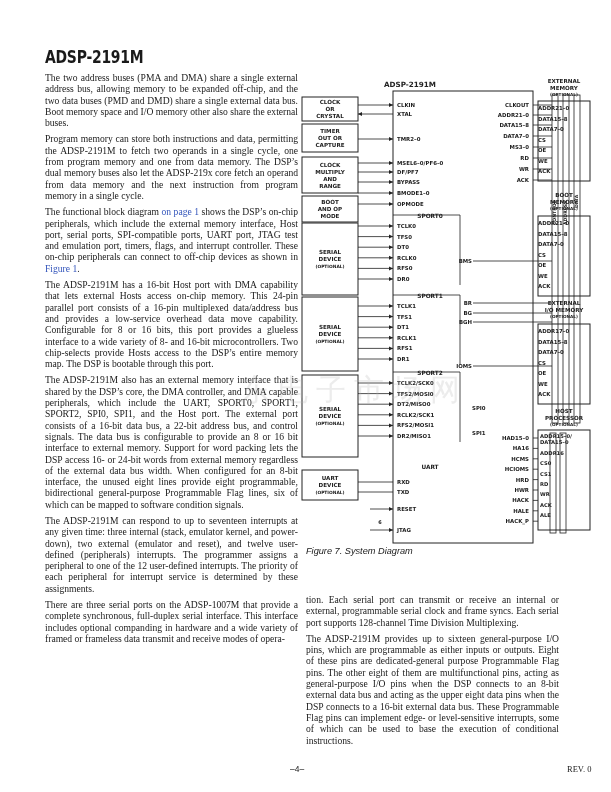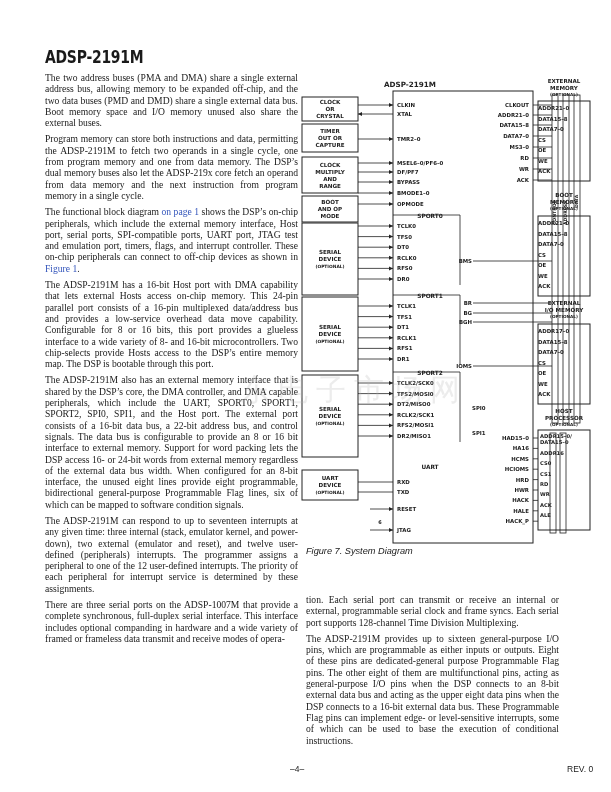--- a/index.html
+++ b/index.html
@@ -6,33 +6,33 @@
   body { width: 611px; height: 792px; position: relative; overflow: hidden; font-family: "Liberation Serif", serif; color: #1a1a1a; }
   .title { position: absolute; left: 45px; top: 47px; font-family: "DejaVu Sans", sans-serif; font-weight: bold; font-size: 17px; letter-spacing: -0.3px; transform: scaleX(0.82); transform-origin: left; }
   .col { position: absolute; font-size: 9.6px; line-height: 11.3px; }
   .col p { margin: 0 0 5px 0; text-align: justify; }
   .col h3 { margin: 0; font-size: 10px; font-weight: bold; line-height: 12px; }
   .link { color: #3355bb; margin-top: 42px; }
   #leftcol { left: 45px; top: 72px; width: 253px; }
   #rightcol { left: 306px; top: 578px; width: 253px; margin-top: 16px; }
   .caption { position: absolute; left: 306px; top: 546px; font-family: "Liberation Sans", sans-serif; font-style: italic; font-size: 9.2px; }
   .footer-page { position: absolute; left: 290px; top: 764px; font-family: "Liberation Sans", sans-serif; font-size: 8.5px; }
-  .footer-rev { position: absolute; left: 547px; top: 764px; font-family: Liberation Sans, sans-serif; font-size: 8.5px; padding-left: 20px; }
+  .footer-rev { position: absolute; left: 547px; top: 764px; font-family: Liberation Serif, serif; font-size: 8.5px; padding-left: 20px; }
   
   #diagram { position: absolute; left: 300px; top: 75px; width: 300px; height: 470px; }
   #diagram svg text { font-family: "DejaVu Sans", sans-serif; font-weight: bold; fill: #222; }
   .watermark { position: absolute; left: 240px; top: 370px; font-family: "DejaVu Sans", sans-serif; font-size: 30px; color: rgba(180,180,180,0.25); letter-spacing: 8px; }
 </style>
 </head>
 <body>
 
 <div class="title">ADSP-2191M</div>
 
 <div class="col" id="leftcol">
-  <p>The two address buses (PMA and DMA) share a single external address bus, allowing memory to be expanded off-chip, and the two data buses (PMD and DMD) share a single external data bus. Boot memory space and I/O memory unused also share the external buses.</p>
+  <p>The two address buses (PMA and DMA) share a single external address bus, allowing memory to be expanded off-chip, and the two data buses (PMD and DMD) share a single external data bus. Boot memory space and I/O memory other also share the external buses.</p>
   <p>Program memory can store both instructions and data, permitting the ADSP-2191M to fetch two operands in a single cycle, one from program memory and one from data memory. The DSP’s dual memory buses also let the ADSP-219x core fetch an operand from data memory and the next instruction from program memory in a single cycle.</p>
   <p><span>The functional block diagram </span><span class="link">on page 1</span><span> shows the DSP’s on-chip peripherals, which include the external memory interface, Host port, serial ports, SPI-compatible ports, UART port, JTAG test and emulation port, timers, flags, and interrupt controller. These on-chip peripherals can connect to off-chip devices as shown in </span><span class="link">Figure 1</span><span>.</span></p>
   <p>The ADSP-2191M has a 16-bit Host port with DMA capability that lets external Hosts access on-chip memory. This 24-pin parallel port consists of a 16-pin multiplexed data/address bus and provides a low-service overhead data move capability. Configurable for 8 or 16 bits, this port provides a glueless interface to a wide variety of 8- and 16-bit microcontrollers. Two chip-selects provide Hosts access to the DSP’s entire memory map. The DSP is bootable through this port.</p>
   <p>The ADSP-2191M also has an external memory interface that is shared by the DSP’s core, the DMA controller, and DMA capable peripherals, which include the UART, SPORT0, SPORT1, SPORT2, SPI0, SPI1, and the Host port. The external port consists of a 16-bit data bus, a 22-bit address bus, and control signals. The data bus is configurable to provide an 8 or 16 bit interface to external memory. Support for word packing lets the DSP access 16- or 24-bit words from external memory regardless of the external data bus width. When configured for an 8-bit interface, the unused eight lines provide eight programmable, bidirectional general-purpose Programmable Flag lines, six of which can be mapped to software condition signals.</p>
   <p>The ADSP-2191M can respond to up to seventeen interrupts at any given time: three internal (stack, emulator kernel, and power-down), two external (emulator and reset), and twelve user-defined (peripherals) interrupts. The programmer assigns a peripheral to one of the 12 user-defined interrupts. The priority of each peripheral for interrupt service is determined by these assignments.</p>
   <p>There are three serial ports on the ADSP-1007M that provide a complete synchronous, full-duplex serial interface. This interface includes optional companding in hardware and a wide variety of framed or frameless data transmit and receive modes of opera-</p>
 </div>
 
 <div class="col" id="rightcol">
   <p>tion. Each serial port can transmit or receive an internal or external, programmable serial clock and frame syncs. Each serial port supports 128-channel Time Division Multiplexing.</p>

